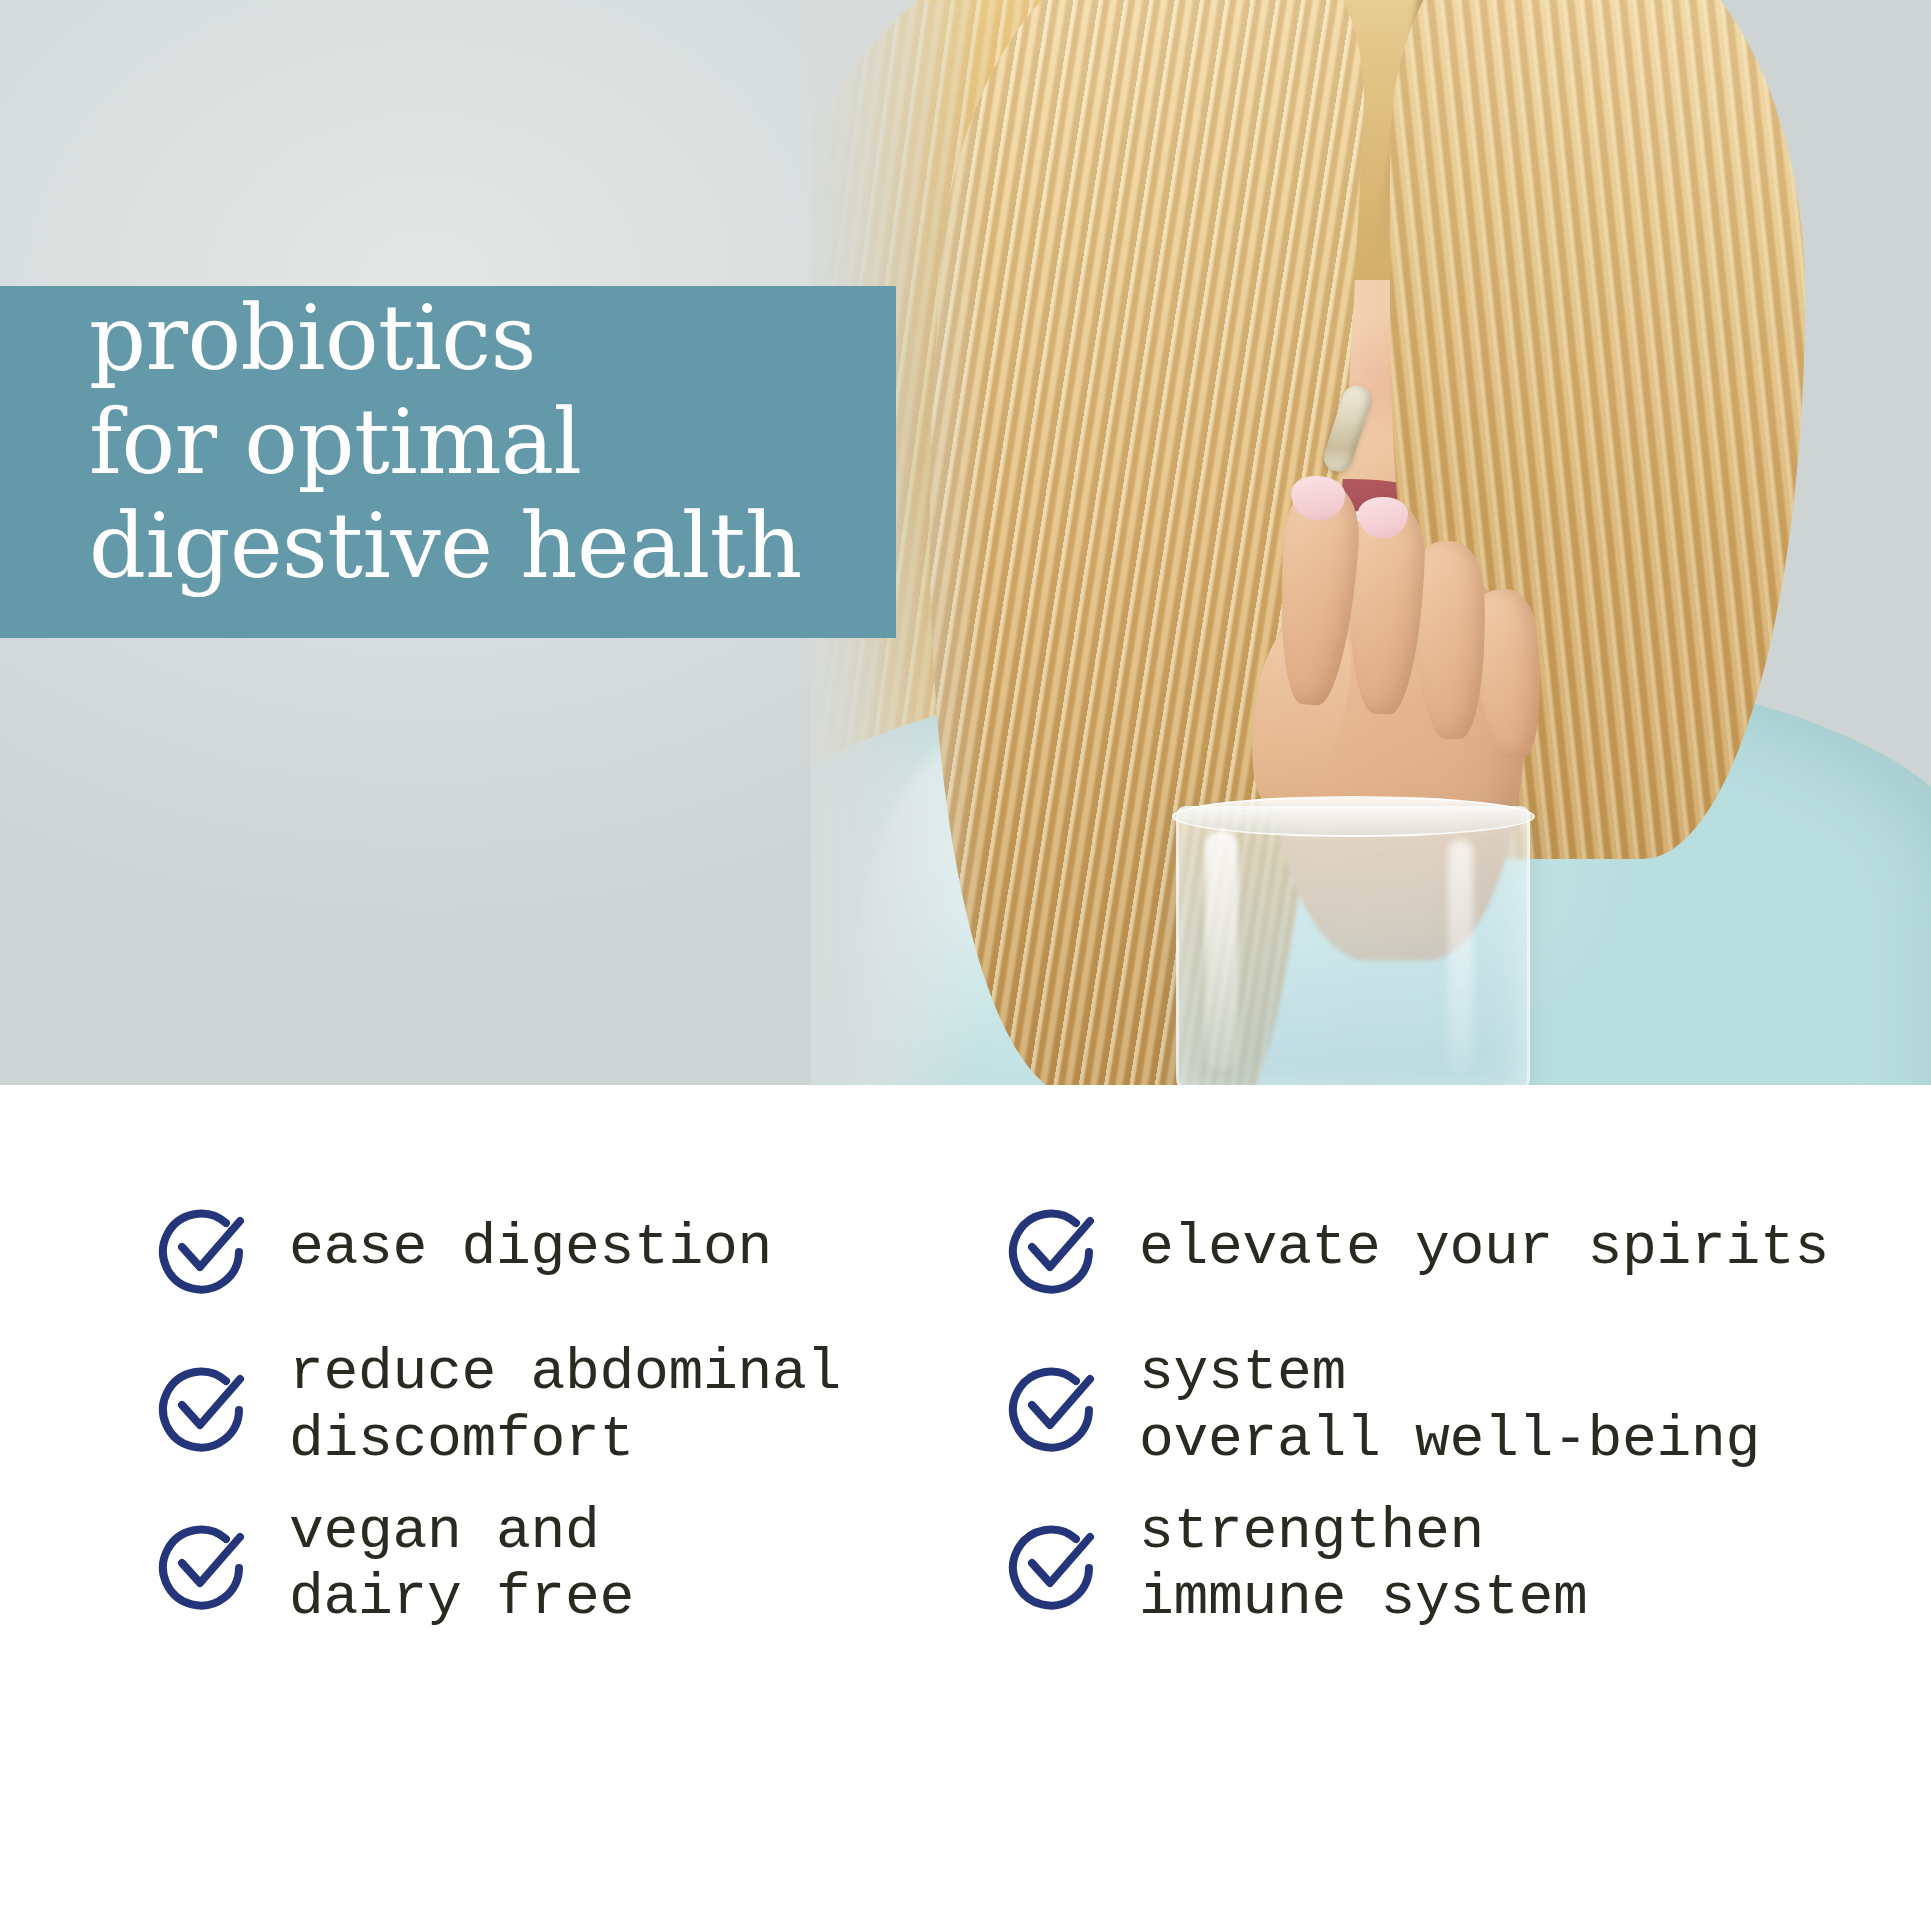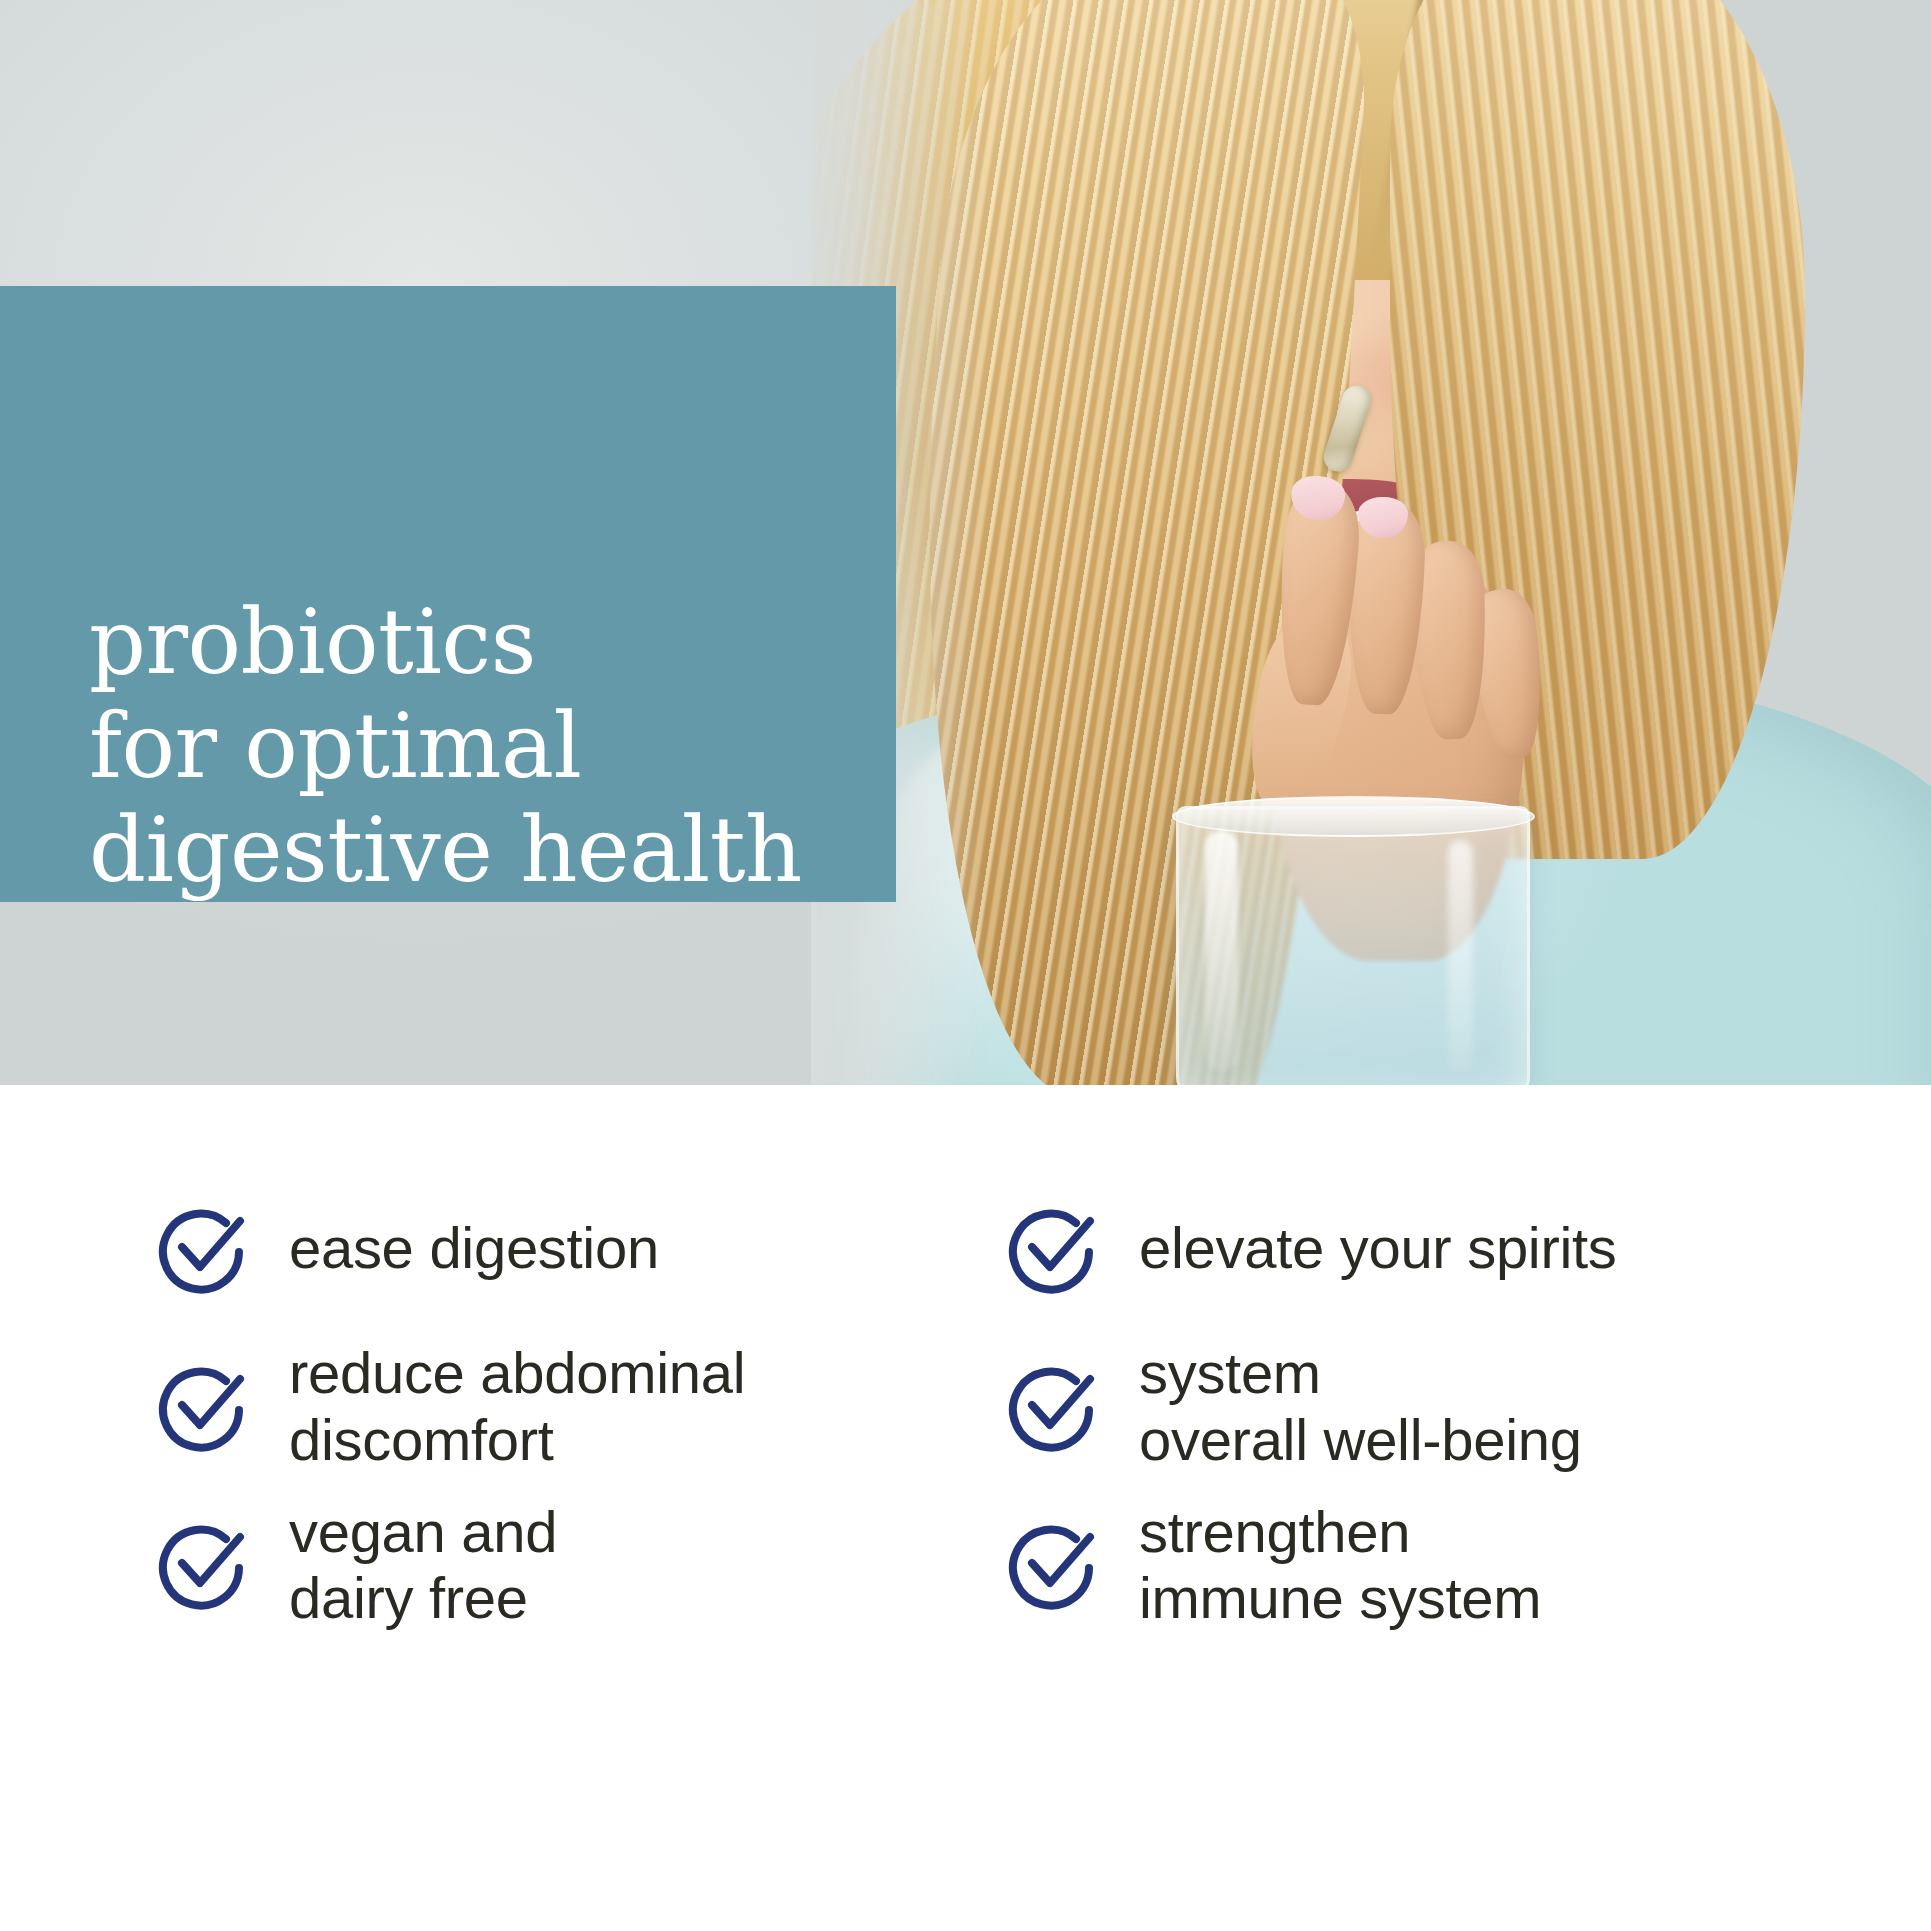--- a/index.html
+++ b/index.html
@@ -416,24 +416,24 @@
     background: linear-gradient(90deg, #d7dcdb 0%, rgba(215,220,219,.85) 28%, rgba(215,220,219,0) 100%);
     filter: blur(1.9px);
   }
 
   
   .headline-box {
     position: absolute;
     left: 0;
     top: 286px;
     width: 896px;
-    height: 616px;
+    height: 352px;
     background: #6399a8;
     display: flex;
-    align-items: flex-end;
+    align-items: flex-start;
   }
   .headline {
     color: #ffffff;
     font-family: "DejaVu Serif", serif;
     font-weight: 400;
     font-size: 89px;
     line-height: 1.17;
     letter-spacing: -0.5px;
     padding-left: 89px;
     margin: 0;
@@ -463,21 +463,21 @@
     gap: 35px;
   }
   .check-icon {
     flex: 0 0 auto;
     width: 100px;
     height: 100px;
     display: block;
   }
   .benefit-label {
     color: #2a2a22;
-    font-family: Liberation Sans, sans-serif;
+    font-family: Liberation Mono, monospace;
     font-size: 58px;
     line-height: 1.15;
     letter-spacing: -0.3px;
     white-space: pre-line;
   }
 </style>
 </head>
 <body>
 
 <div class="poster">

